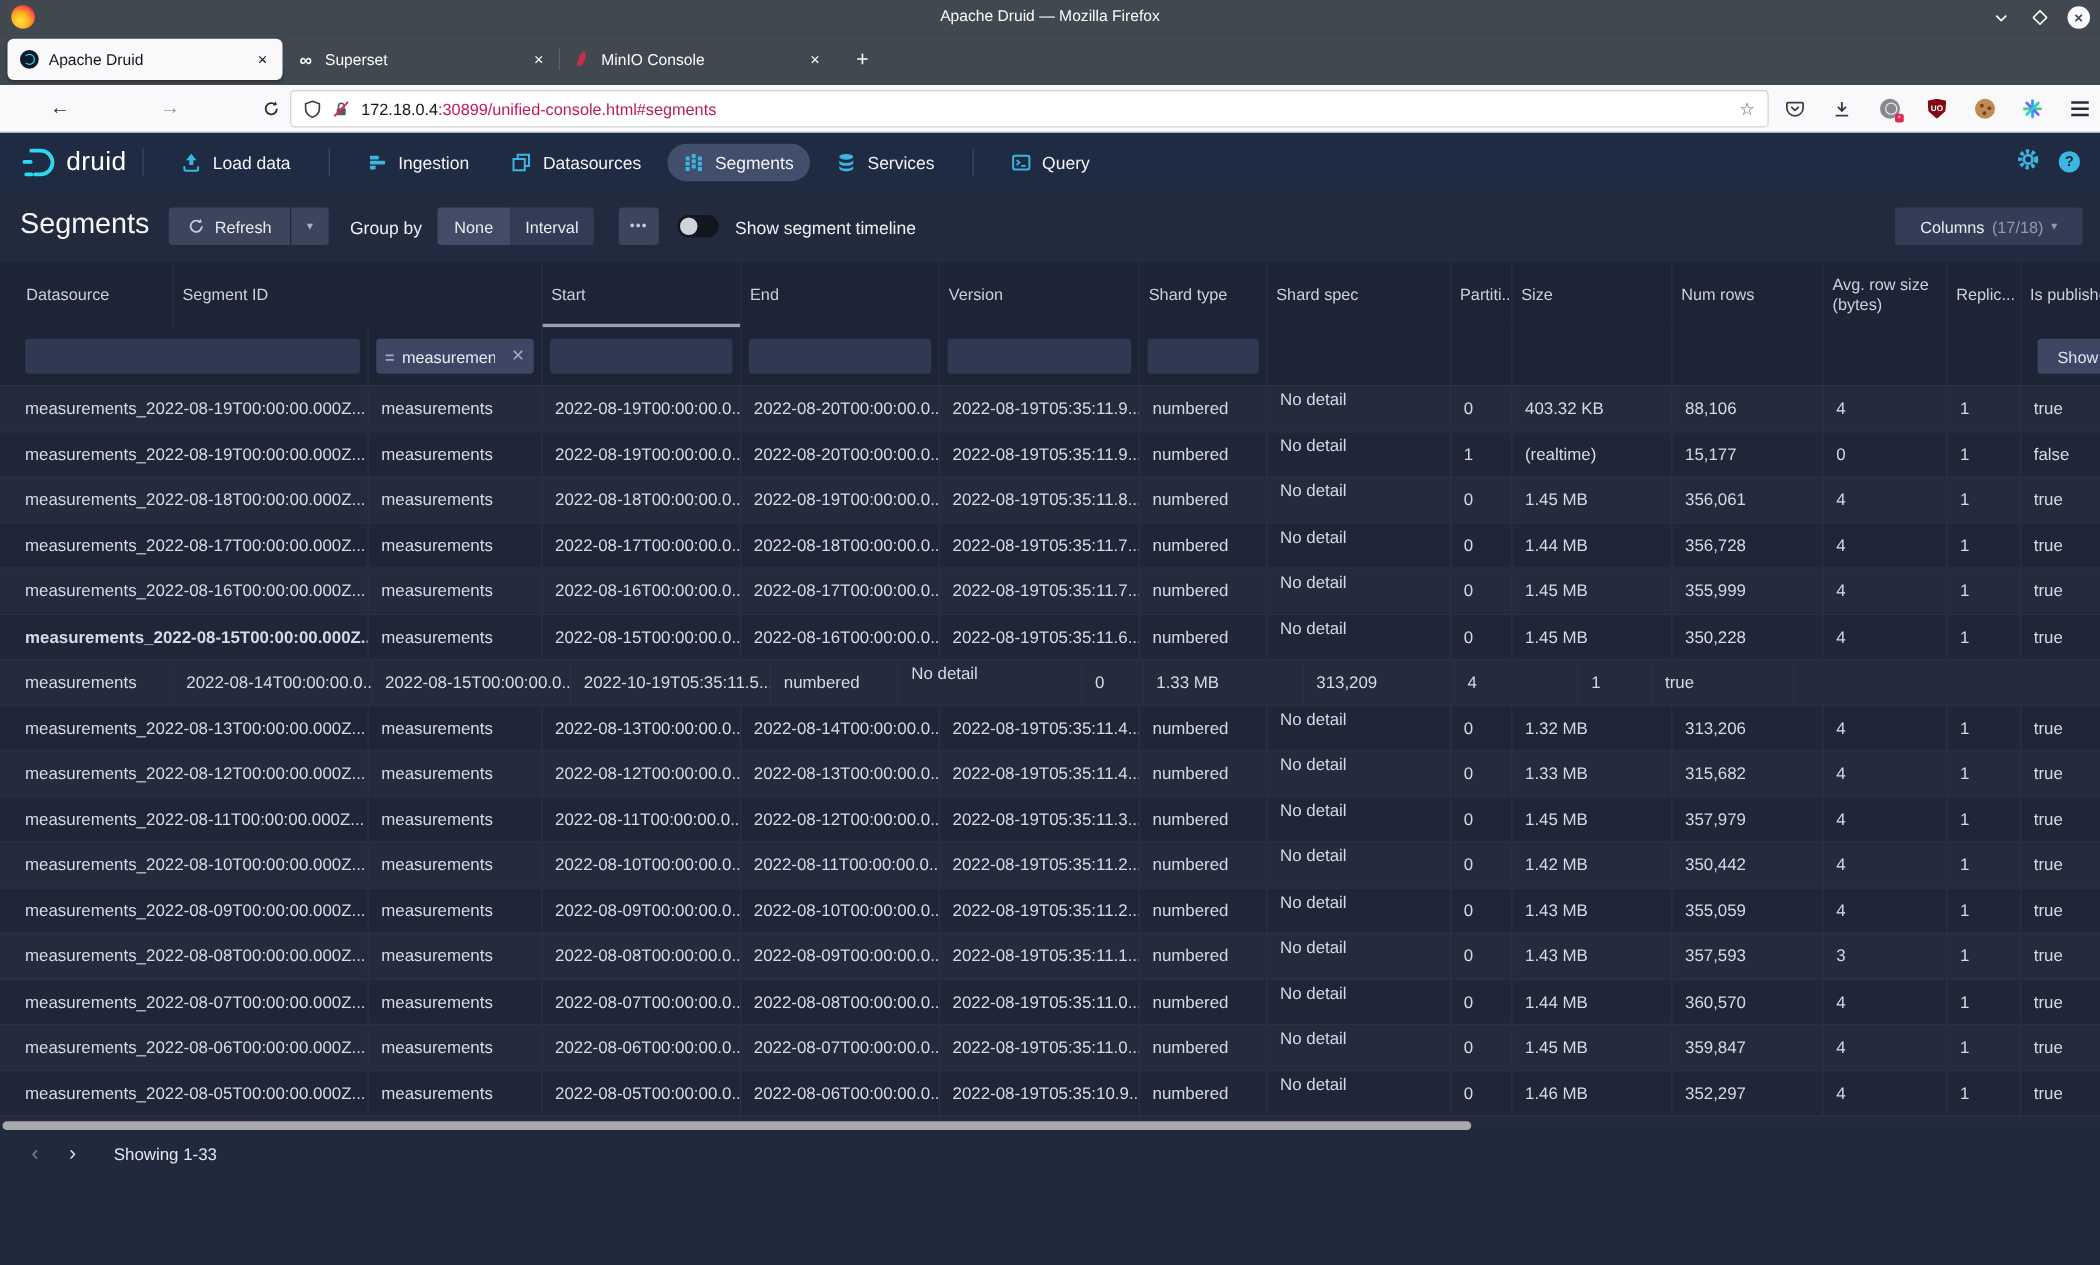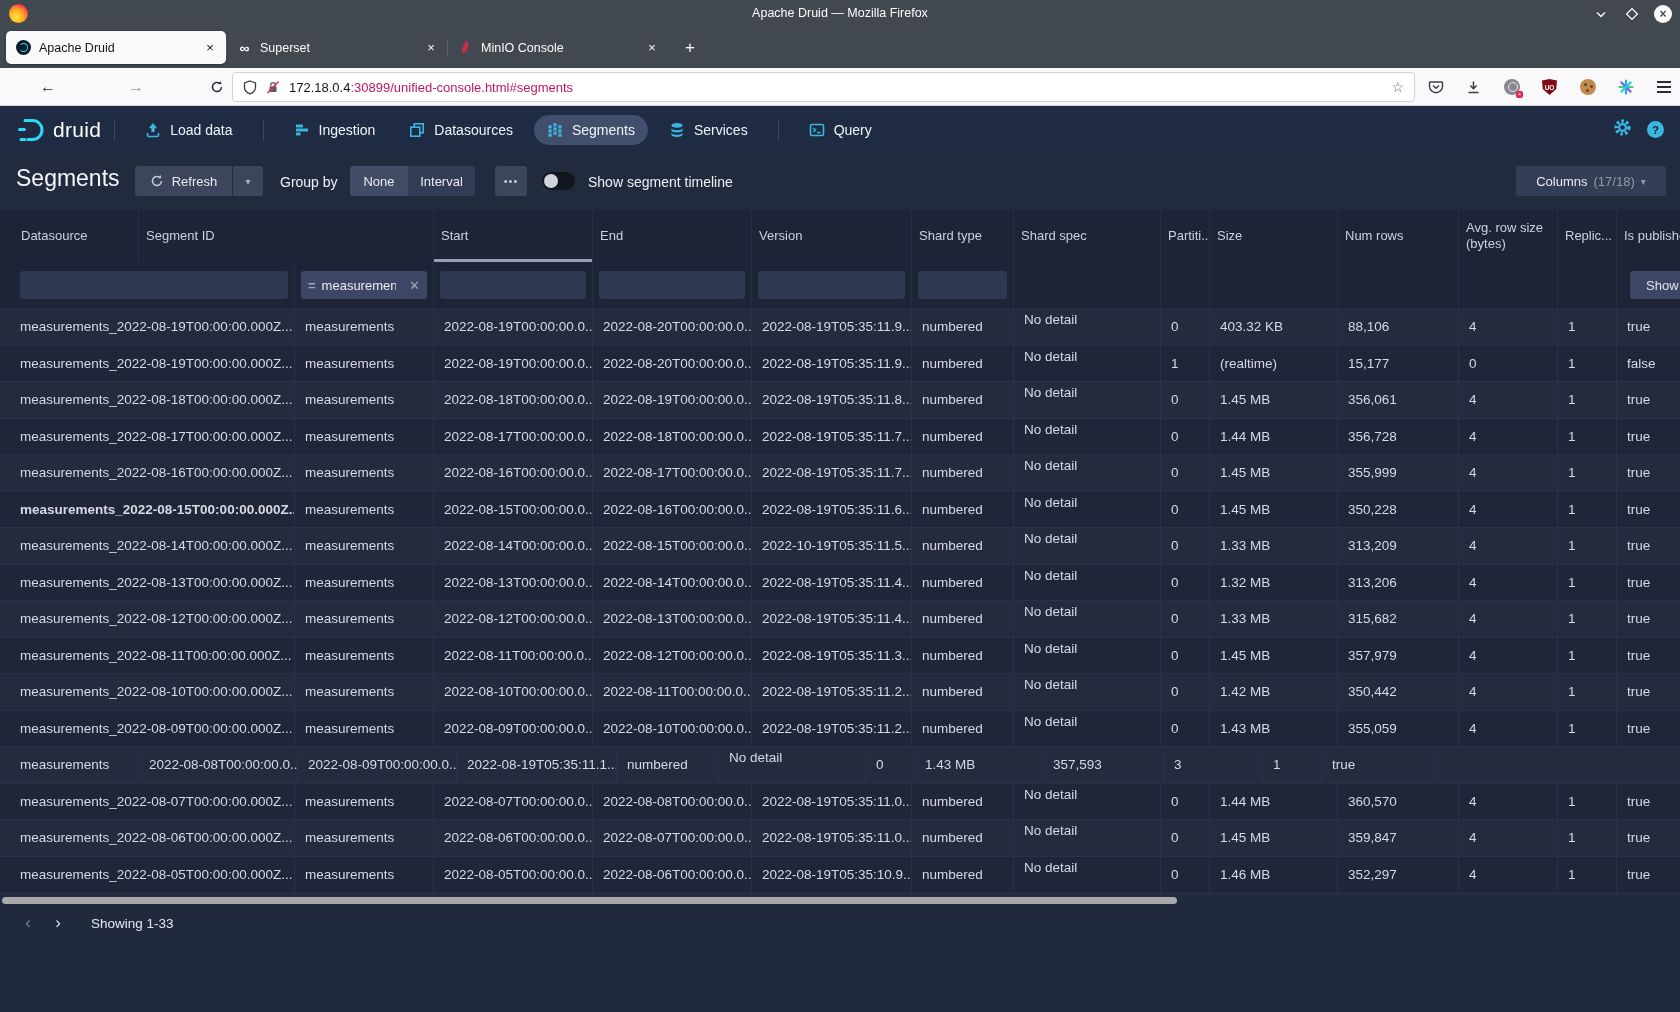--- a/index.html
+++ b/index.html
@@ -512,21 +512,20 @@
         <div class="td" style="width: 102px;">numbered</div>
         <div class="td top-align" style="width: 147px;">No detail</div>
         <div class="td" style="width: 49px;">0</div>
         <div class="td" style="width: 128px;">1.45 MB</div>
         <div class="td" style="width: 121px;">350,228</div>
         <div class="td" style="width: 99px;">4</div>
         <div class="td" style="width: 59px;">1</div>
         <div class="td" style="width: 113px;">true</div>
       </div>
       <div class="trow odd">
-        <div class="td" style="width: 295px;">measurements_2022-08-14T00:00:00.000Z...</div>
         <div class="td" style="width: 139px;">measurements</div>
         <div class="td" style="width: 159px;">2022-08-14T00:00:00.0...</div>
         <div class="td" style="width: 159px;">2022-08-15T00:00:00.0...</div>
         <div class="td" style="width: 160px;">2022-10-19T05:35:11.5...</div>
         <div class="td" style="width: 102px;">numbered</div>
         <div class="td top-align" style="width: 147px;">No detail</div>
         <div class="td" style="width: 49px;">0</div>
         <div class="td" style="width: 128px;">1.33 MB</div>
         <div class="td" style="width: 121px;">313,209</div>
         <div class="td" style="width: 99px;">4</div>
@@ -602,20 +601,21 @@
         <div class="td" style="width: 102px;">numbered</div>
         <div class="td top-align" style="width: 147px;">No detail</div>
         <div class="td" style="width: 49px;">0</div>
         <div class="td" style="width: 128px;">1.43 MB</div>
         <div class="td" style="width: 121px;">355,059</div>
         <div class="td" style="width: 99px;">4</div>
         <div class="td" style="width: 59px;">1</div>
         <div class="td" style="width: 113px;">true</div>
       </div>
       <div class="trow odd">
+        <div class="td" style="width: 295px;">measurements_2022-08-08T00:00:00.000Z...</div>
         <div class="td" style="width: 139px;">measurements</div>
         <div class="td" style="width: 159px;">2022-08-08T00:00:00.0...</div>
         <div class="td" style="width: 159px;">2022-08-09T00:00:00.0...</div>
         <div class="td" style="width: 160px;">2022-08-19T05:35:11.1...</div>
         <div class="td" style="width: 102px;">numbered</div>
         <div class="td top-align" style="width: 147px;">No detail</div>
         <div class="td" style="width: 49px;">0</div>
         <div class="td" style="width: 128px;">1.43 MB</div>
         <div class="td" style="width: 121px;">357,593</div>
         <div class="td" style="width: 99px;">3</div>

